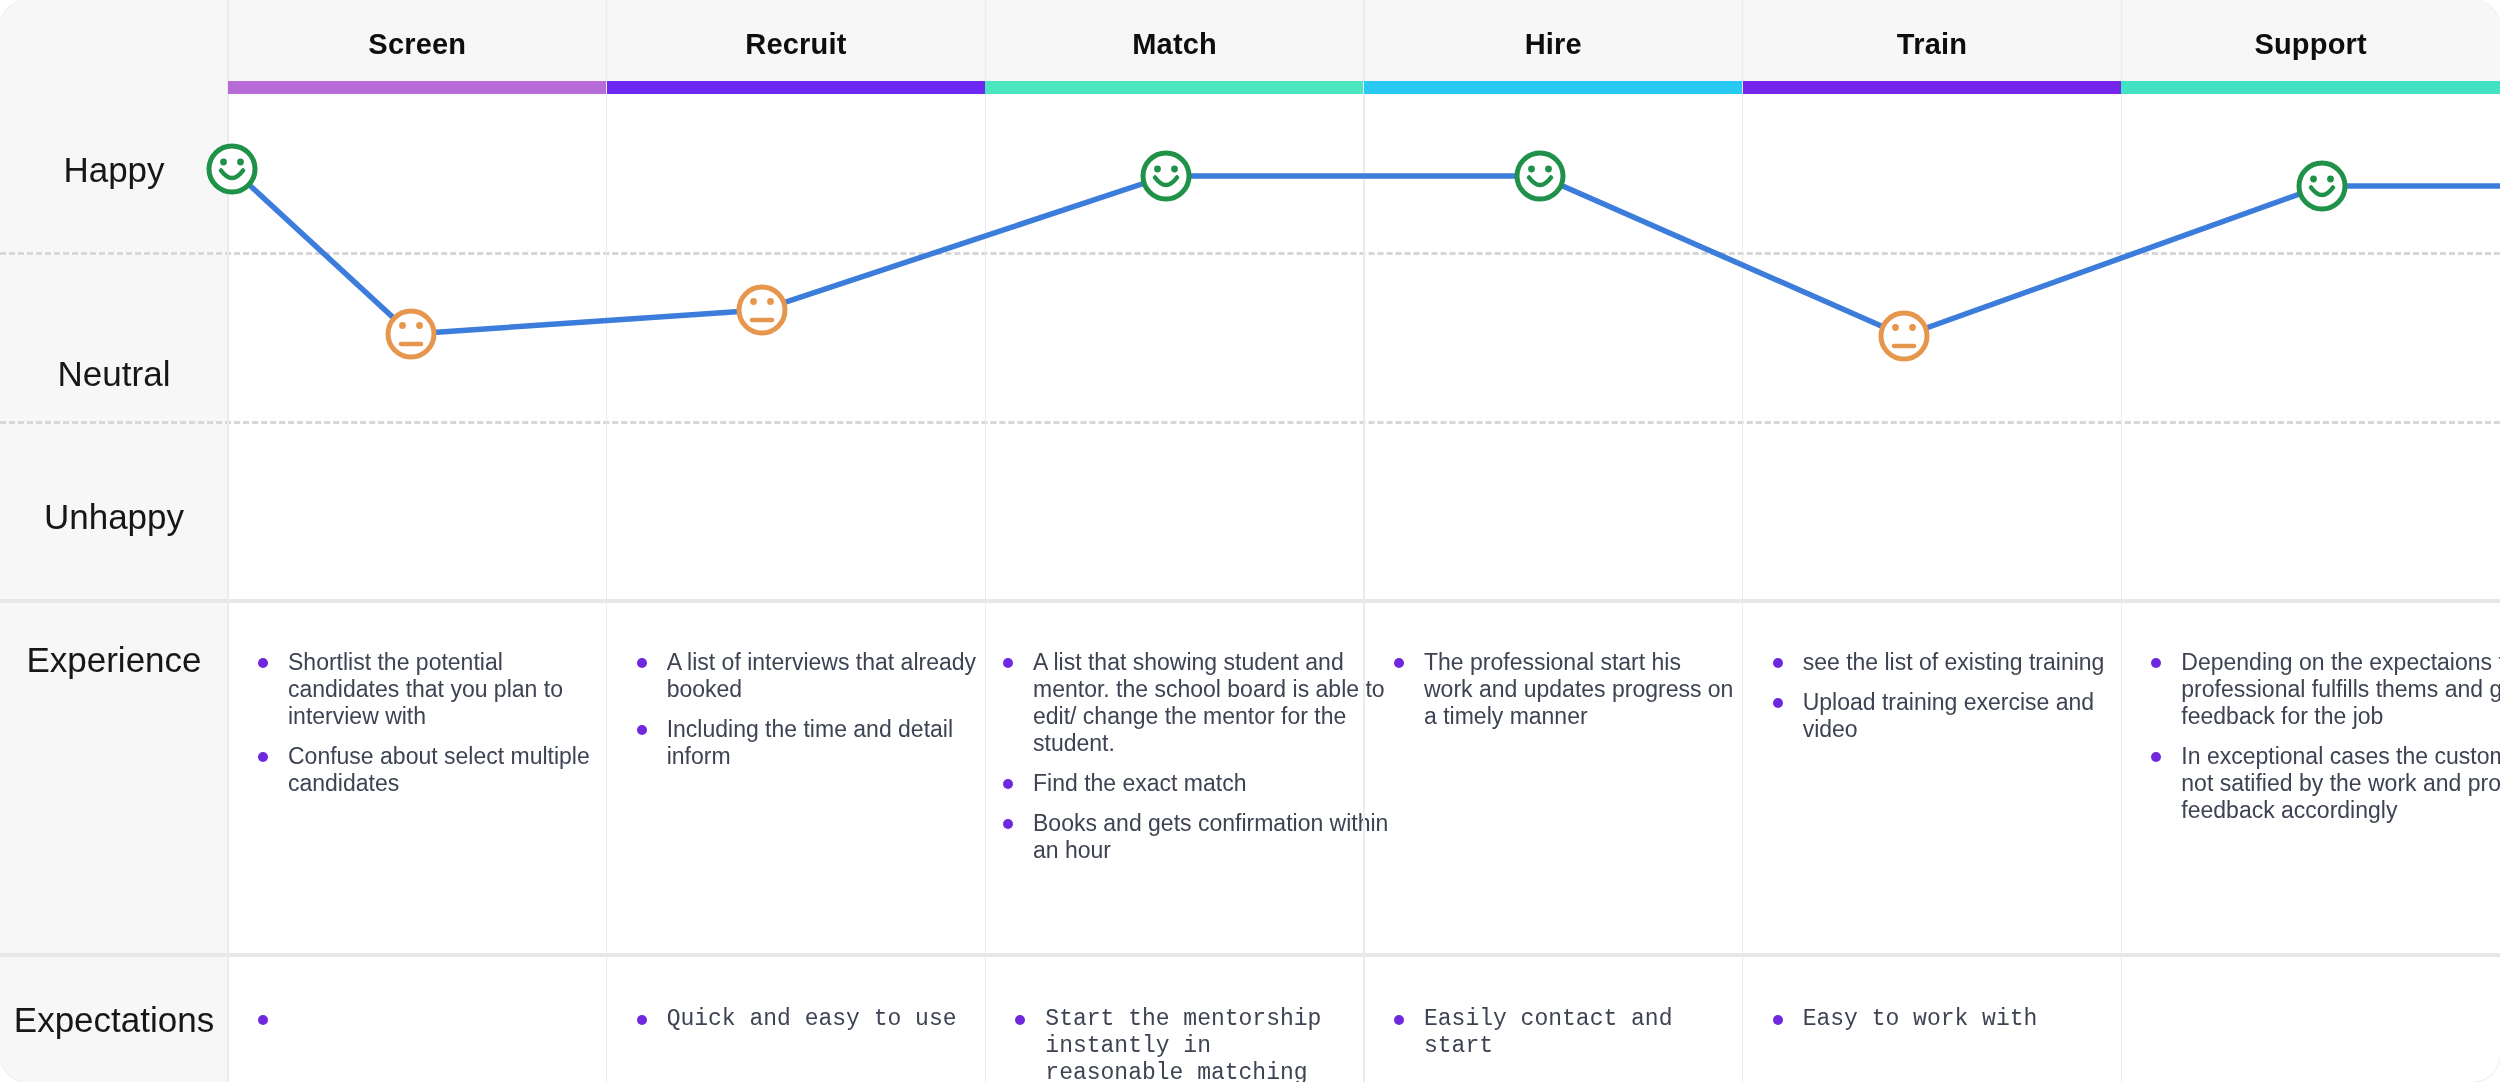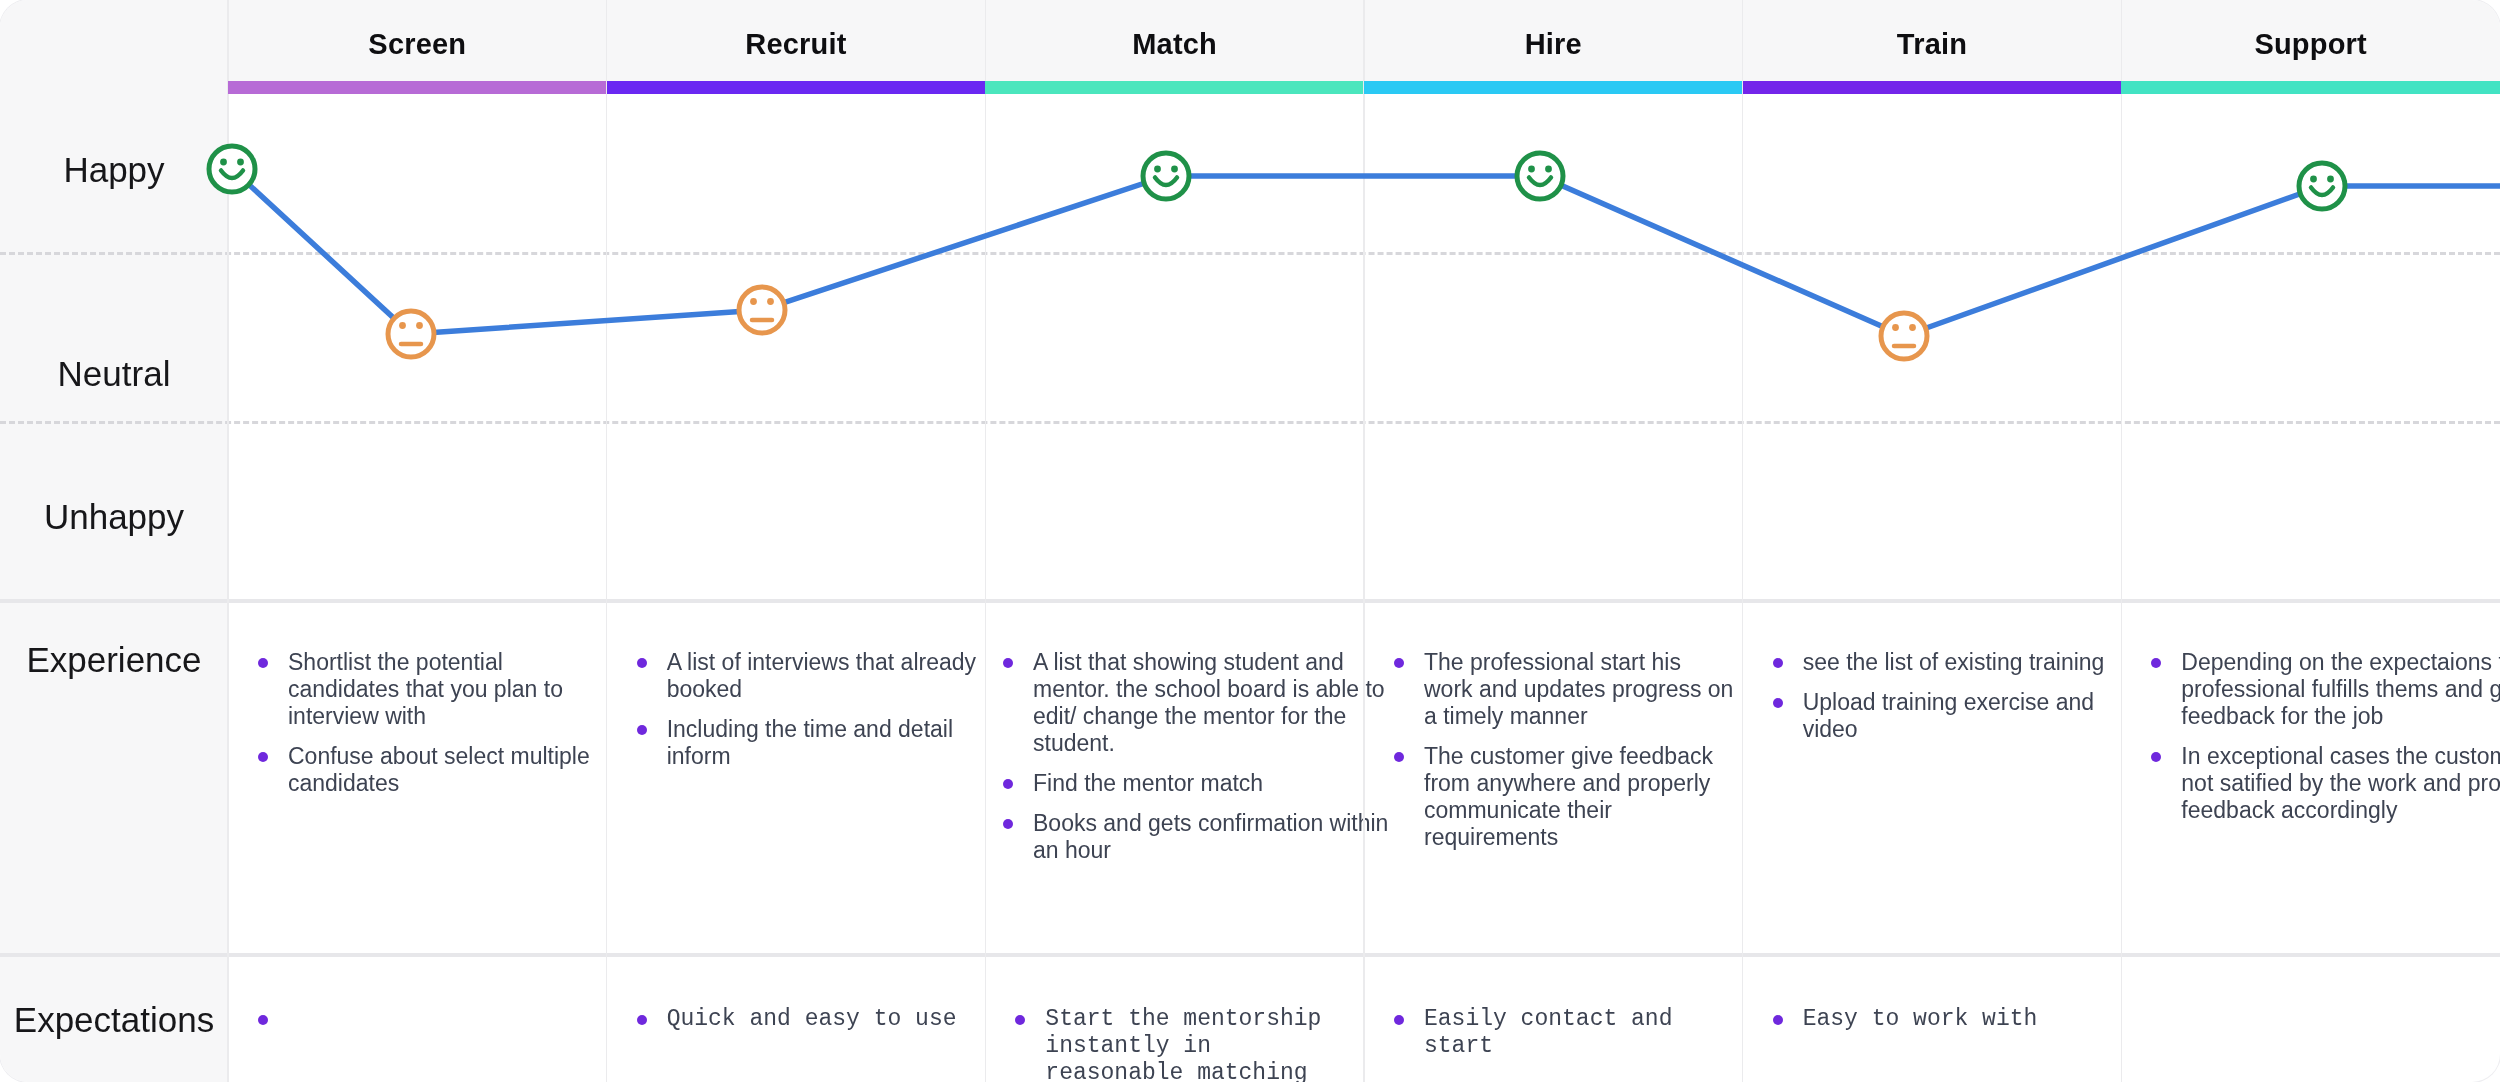--- a/index.html
+++ b/index.html
@@ -109,21 +109,21 @@
       <div class="stage-bar" style="background: rgb(75, 230, 189);"></div>
     </div>
     <div class="cell exp" style="left: 973px; width: 447px;">
       <ul>
         <li>
           <div class="dot" style="background: rgb(111, 40, 221);"></div>
           <span class="li-text">A list that showing student and mentor. the school board is able to edit/ change the mentor for the student.</span>
         </li>
         <li>
           <div class="dot" style="background: rgb(111, 40, 221);"></div>
-          <span class="li-text">Find the mentor match</span>
+          <span class="li-text">Find the exact match</span>
         </li>
         <li>
           <div class="dot" style="background: rgb(111, 40, 221);"></div>
           <span class="li-text">Books and gets confirmation within an hour</span>
         </li>
       </ul>
     </div>
     <div class="cell expc" style="left: 985.333px; width: 378.667px;">
       <ul>
         <li>
@@ -136,24 +136,20 @@
     <div class="stage-header" style="left: 1364px; width: 378.667px;">
       <div class="stage-title">Hire</div>
       <div class="stage-bar" style="background: rgb(42, 201, 244);"></div>
     </div>
     <div class="cell exp" style="left: 1364px; width: 378.667px;">
       <ul>
         <li>
           <div class="dot" style="background: rgb(111, 40, 221);"></div>
           <span class="li-text">The professional start his work and updates progress on a timely manner</span>
         </li>
-        <li>
-          <div class="dot" style="background: rgb(111, 40, 221);"></div>
-          <span class="li-text">The customer give feedback from anywhere and properly communicate their requirements</span>
-        </li>
       </ul>
     </div>
     <div class="cell expc" style="left: 1364px; width: 396px;">
       <ul>
         <li>
           <div class="dot" style="background: rgb(111, 40, 221);"></div>
           <span class="li-text">Easily contact and start</span>
         </li>
       </ul>
     </div>

